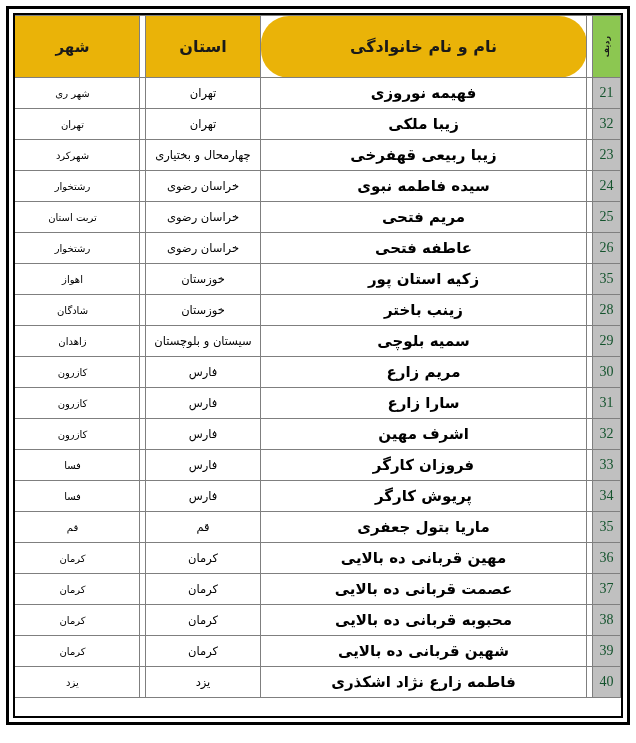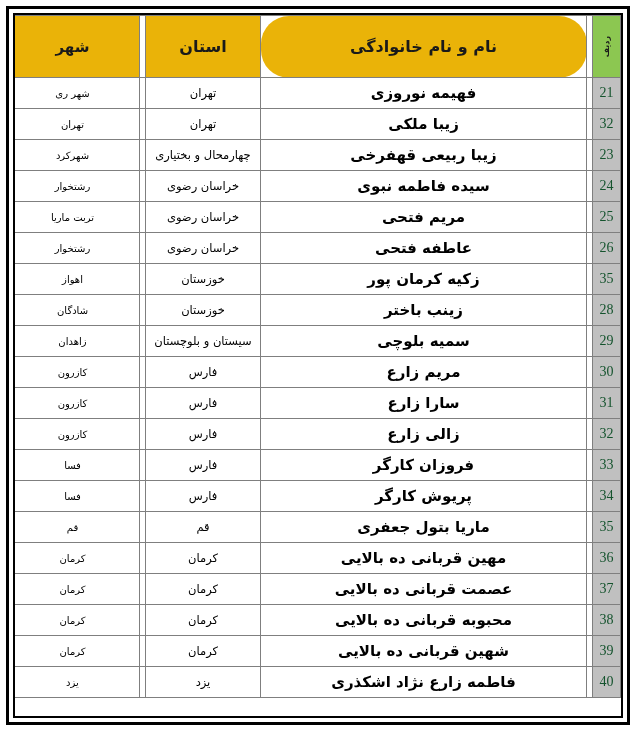--- a/index.html
+++ b/index.html
@@ -208,34 +208,34 @@
               <td class="cell c-prov-cell">خراسان رضوی</td>
               <td class="gap-cell"></td>
               <td class="cell c-city-cell">رشتخوار</td>
             </tr>
             <tr>
               <td class="cell c-num-cell">25</td>
               <td class="gap-cell"></td>
               <td class="cell c-name-cell">مریم فتحی</td>
               <td class="cell c-prov-cell">خراسان رضوی</td>
               <td class="gap-cell"></td>
-              <td class="cell c-city-cell">تربت ماریا</td>
+              <td class="cell c-city-cell">تربت استان</td>
             </tr>
             <tr>
               <td class="cell c-num-cell">26</td>
               <td class="gap-cell"></td>
               <td class="cell c-name-cell">عاطفه فتحی</td>
               <td class="cell c-prov-cell">خراسان رضوی</td>
               <td class="gap-cell"></td>
               <td class="cell c-city-cell">رشتخوار</td>
             </tr>
             <tr>
               <td class="cell c-num-cell">35</td>
               <td class="gap-cell"></td>
-              <td class="cell c-name-cell">زکیه کرمان پور</td>
+              <td class="cell c-name-cell">زکیه استان پور</td>
               <td class="cell c-prov-cell">خوزستان</td>
               <td class="gap-cell"></td>
               <td class="cell c-city-cell">اهواز</td>
             </tr>
             <tr>
               <td class="cell c-num-cell">28</td>
               <td class="gap-cell"></td>
               <td class="cell c-name-cell">زینب باختر</td>
               <td class="cell c-prov-cell">خوزستان</td>
               <td class="gap-cell"></td>
@@ -261,21 +261,21 @@
               <td class="cell c-num-cell">31</td>
               <td class="gap-cell"></td>
               <td class="cell c-name-cell">سارا زارع</td>
               <td class="cell c-prov-cell">فارس</td>
               <td class="gap-cell"></td>
               <td class="cell c-city-cell">کازرون</td>
             </tr>
             <tr>
               <td class="cell c-num-cell">32</td>
               <td class="gap-cell"></td>
-              <td class="cell c-name-cell">زالی زارع</td>
+              <td class="cell c-name-cell">اشرف مهین</td>
               <td class="cell c-prov-cell">فارس</td>
               <td class="gap-cell"></td>
               <td class="cell c-city-cell">کازرون</td>
             </tr>
             <tr>
               <td class="cell c-num-cell">33</td>
               <td class="gap-cell"></td>
               <td class="cell c-name-cell">فروزان کارگر</td>
               <td class="cell c-prov-cell">فارس</td>
               <td class="gap-cell"></td>

